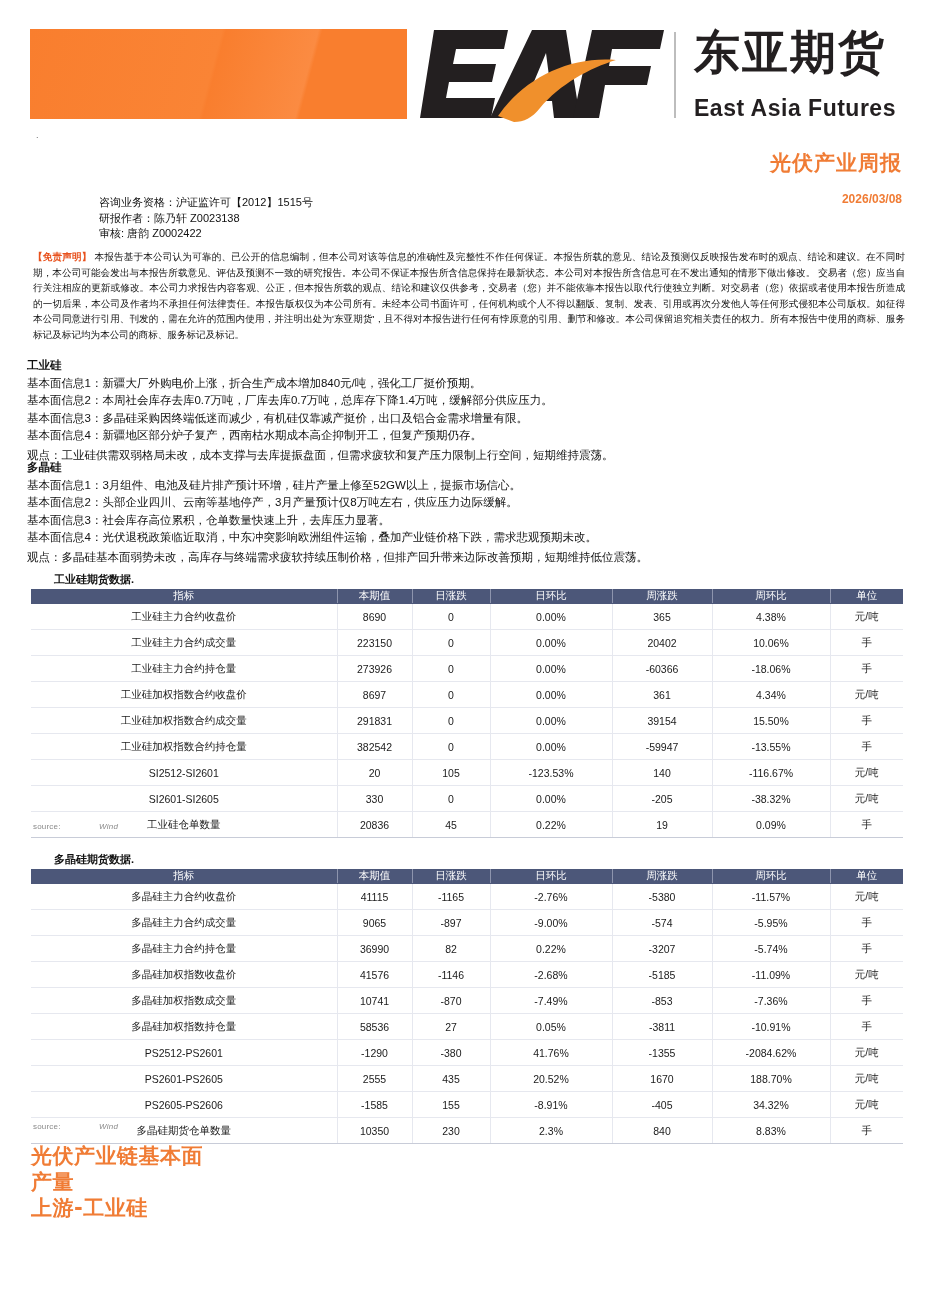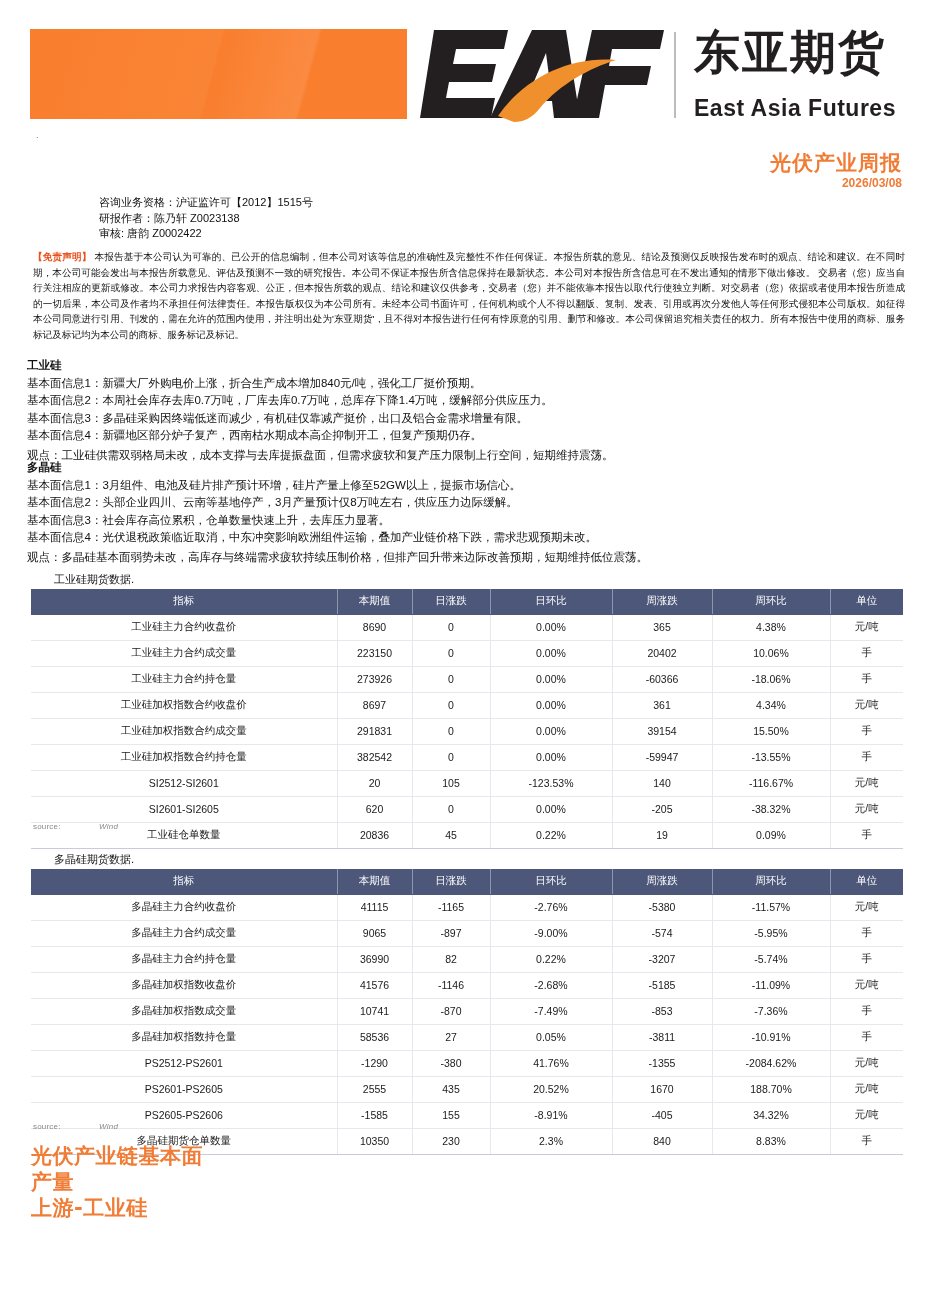--- a/index.html
+++ b/index.html
@@ -81,21 +81,21 @@
     font-size: 21px;
     color: #f07c35;
     line-height: 1.1;
     letter-spacing: 1px;
   }
   .report-date {
     font-family: "Liberation Sans", sans-serif;
     font-weight: bold;
     font-size: 12px;
     color: #f07c35;
-    margin-top: 2px;
+    margin-top: 18px;
     line-height: 1;
   }
 
   
   .credentials {
     position: absolute;
     left: 57px;
     top: 195px;
     font-size: 11px;
     line-height: 15.5px;
@@ -121,21 +121,21 @@
   #sec-gys { top: 357px; }
   #sec-djg { top: 459px; }
   .sec-title { font-weight: bold; }
   .sec-line { white-space: nowrap; }
 
   
   .table-caption {
     position: absolute;
     left: 54px;
     font-size: 11px;
-    font-weight: normal;
+    font-weight: bold;
     color: #111;
     border-bottom: 1px solid #14b8a6;
     padding-bottom: 14px;
     line-height: 13px;
   }
   #cap-t1 { top: 573px; }
   #cap-t2 { top: 853px; }
 
   table.data {
     position: absolute;
@@ -146,21 +146,21 @@
     font-size: 10.5px;
   }
   #table1 { top: 589px; }
   #table2 { top: 869px; }
 
   table.data thead th {
     background: #4c5779;
     color: #ffffff;
     font-weight: normal;
     font-size: 10.5px;
-    height: 25px;
+    height: 14px;
     text-align: center;
     border-right: 1px solid #8d94ad;
     border-bottom: 1px solid #4c5779;
     padding: 0;
   }
   table.data thead th:last-child { border-right: none; }
 
   table.data tbody td {
     height: 26px;
     text-align: center;
@@ -339,21 +339,21 @@
         <td>SI2512-SI2601</td>
         <td>20</td>
         <td>105</td>
         <td>-123.53%</td>
         <td>140</td>
         <td>-116.67%</td>
         <td>元/吨</td>
       </tr>
       <tr>
         <td>SI2601-SI2605</td>
-        <td>620</td>
+        <td>330</td>
         <td>0</td>
         <td>0.00%</td>
         <td>-205</td>
         <td>-38.32%</td>
         <td>元/吨</td>
       </tr>
       <tr>
         <td>工业硅仓单数量</td>
         <td>20836</td>
         <td>45</td>

